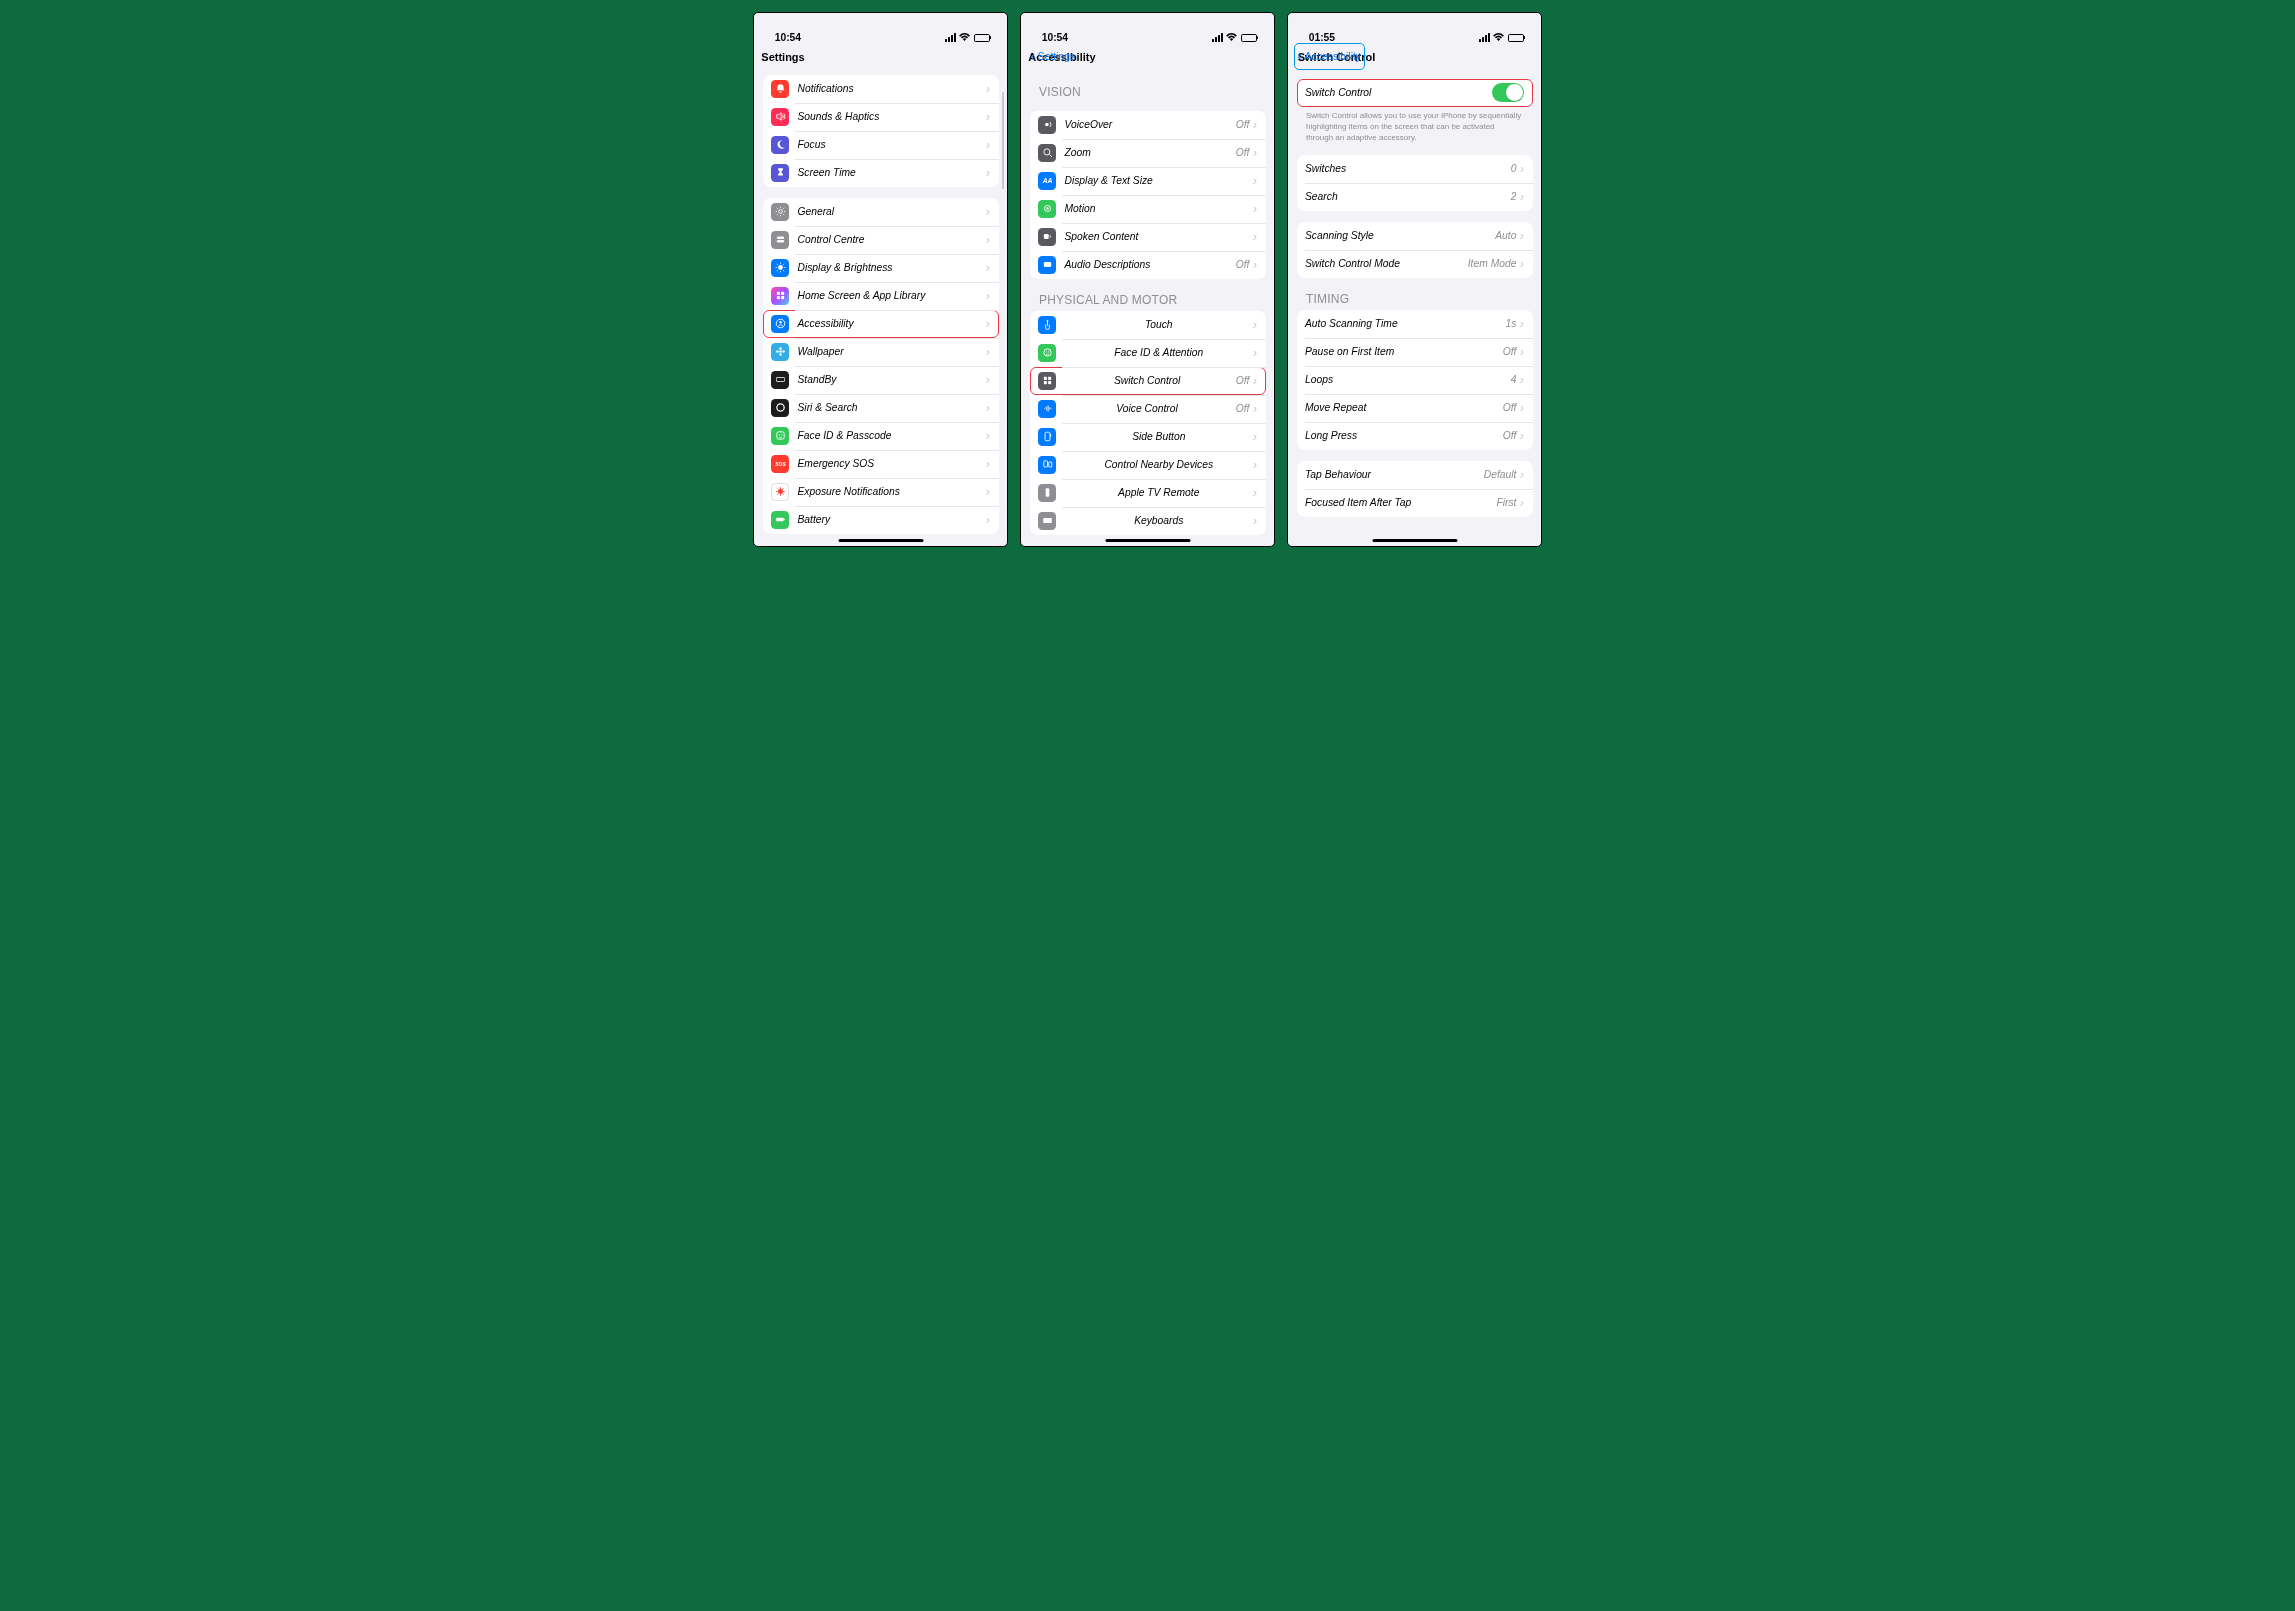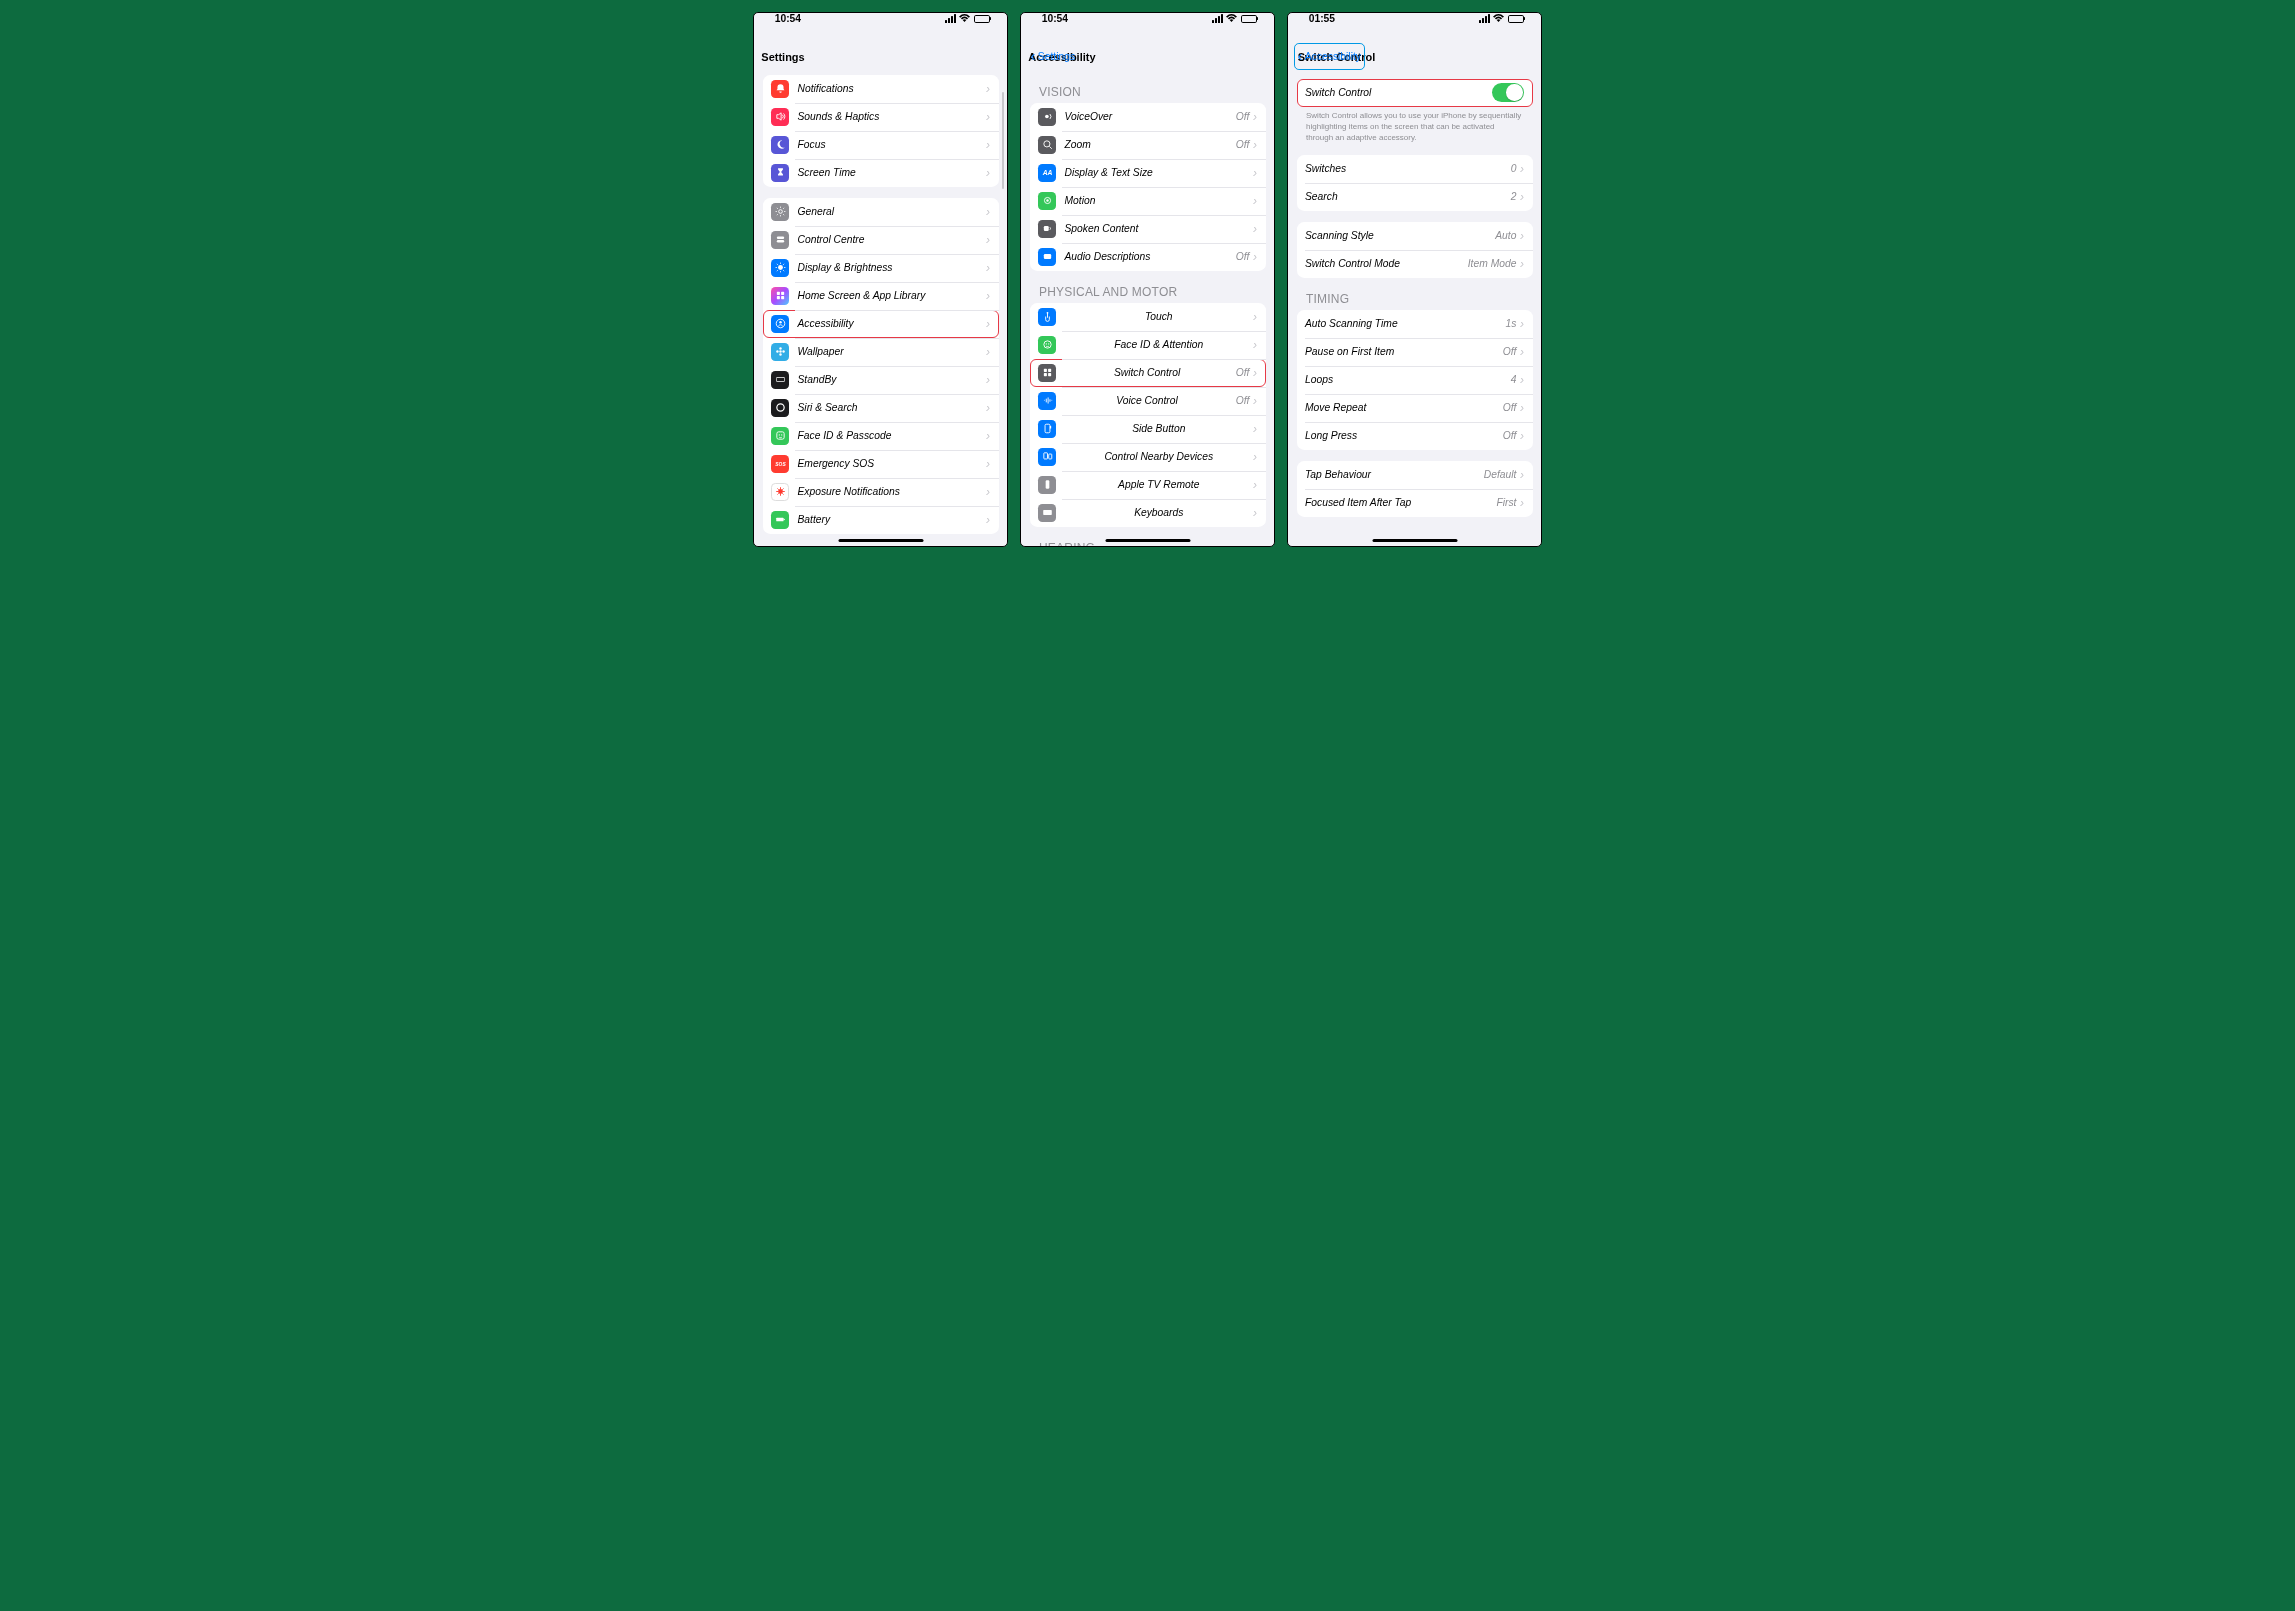--- a/index.html
+++ b/index.html
@@ -18,21 +18,21 @@
     border: 1.8px solid #000;
     border-radius: 4.9px;
     position: relative;
     overflow: hidden;
     display: flex;
     flex-direction: column;
   }
   .status-bar {
     height: 30px;
     display: flex;
-    align-items: flex-start;
+    align-items: flex-end;
     justify-content: space-between;
     padding: 0 17px 0 20.7px;
     font-weight: 600;
     font-size: 10.3px;
   }
   .status-icons { display:flex; align-items:center; gap:3.6px; }
   .sig { display:flex; align-items:flex-end; gap:1.2px; }
   .sig span { width:1.8px; background:#000; border-radius:0.6px; }
   .sig span:nth-child(1){height:3px}
   .sig span:nth-child(2){height:4.9px}
@@ -323,21 +323,21 @@
   </div>
   <div class="nav-bar">
     <div class="nav-back">
       <span class="chev">‹</span>
       <span>Settings</span>
     </div>
     <span class="nav-title">Accessibility</span>
   </div>
   <div class="content" id="s2-content">
       <div class="group-header">Vision</div>
-      <div class="group" style="margin-top: 4px;">
+      <div class="group" style="margin-top: 12px;">
         <div class="row">
           <div class="icon bg-darkgray">
             <svg viewBox="0 0 18 18">
               <circle cx="8" cy="9" r="3" fill="#fff"></circle>
               <path d="M13 5a6 6 0 0 1 0 8" stroke="#fff" stroke-width="1.5" fill="none"></path>
             </svg>
           </div>
           <span class="row-label">VoiceOver</span>
           <span class="row-value">Off</span>
           <span class="chevron">›</span>

